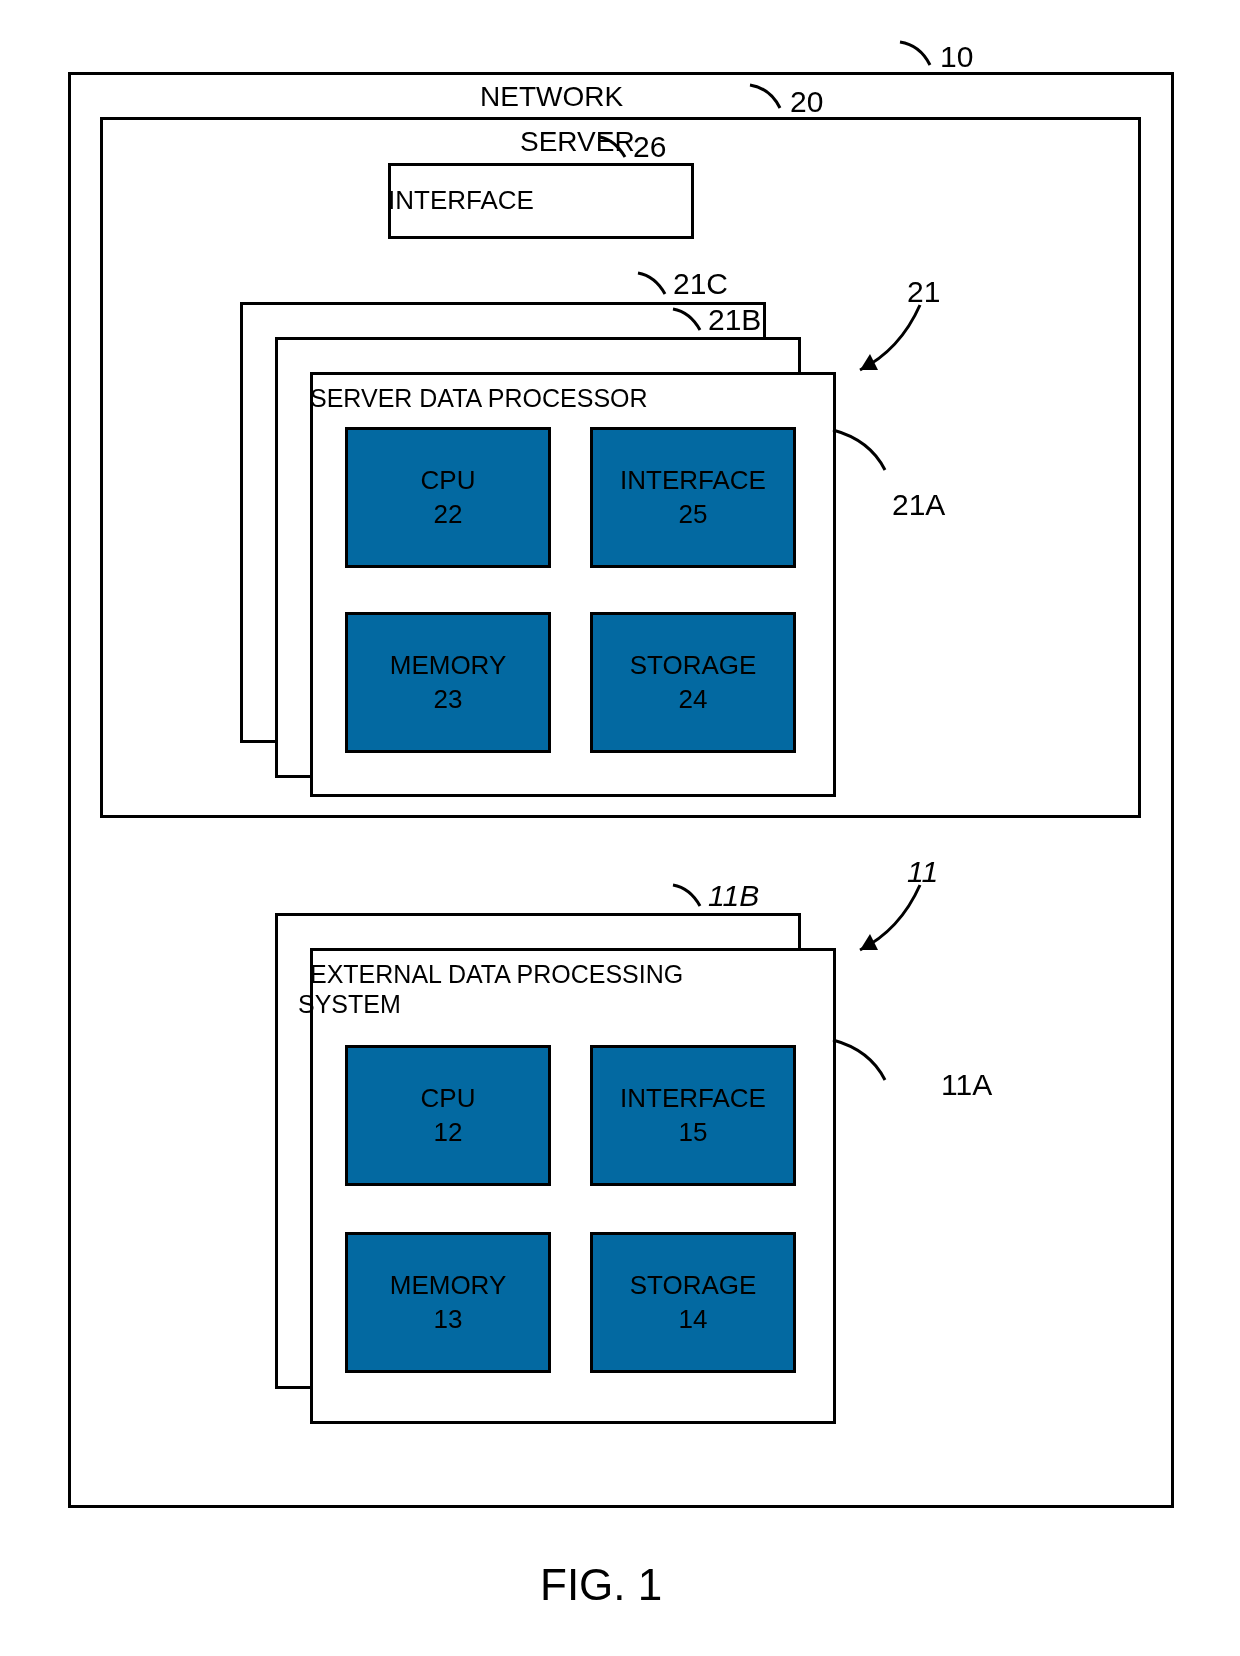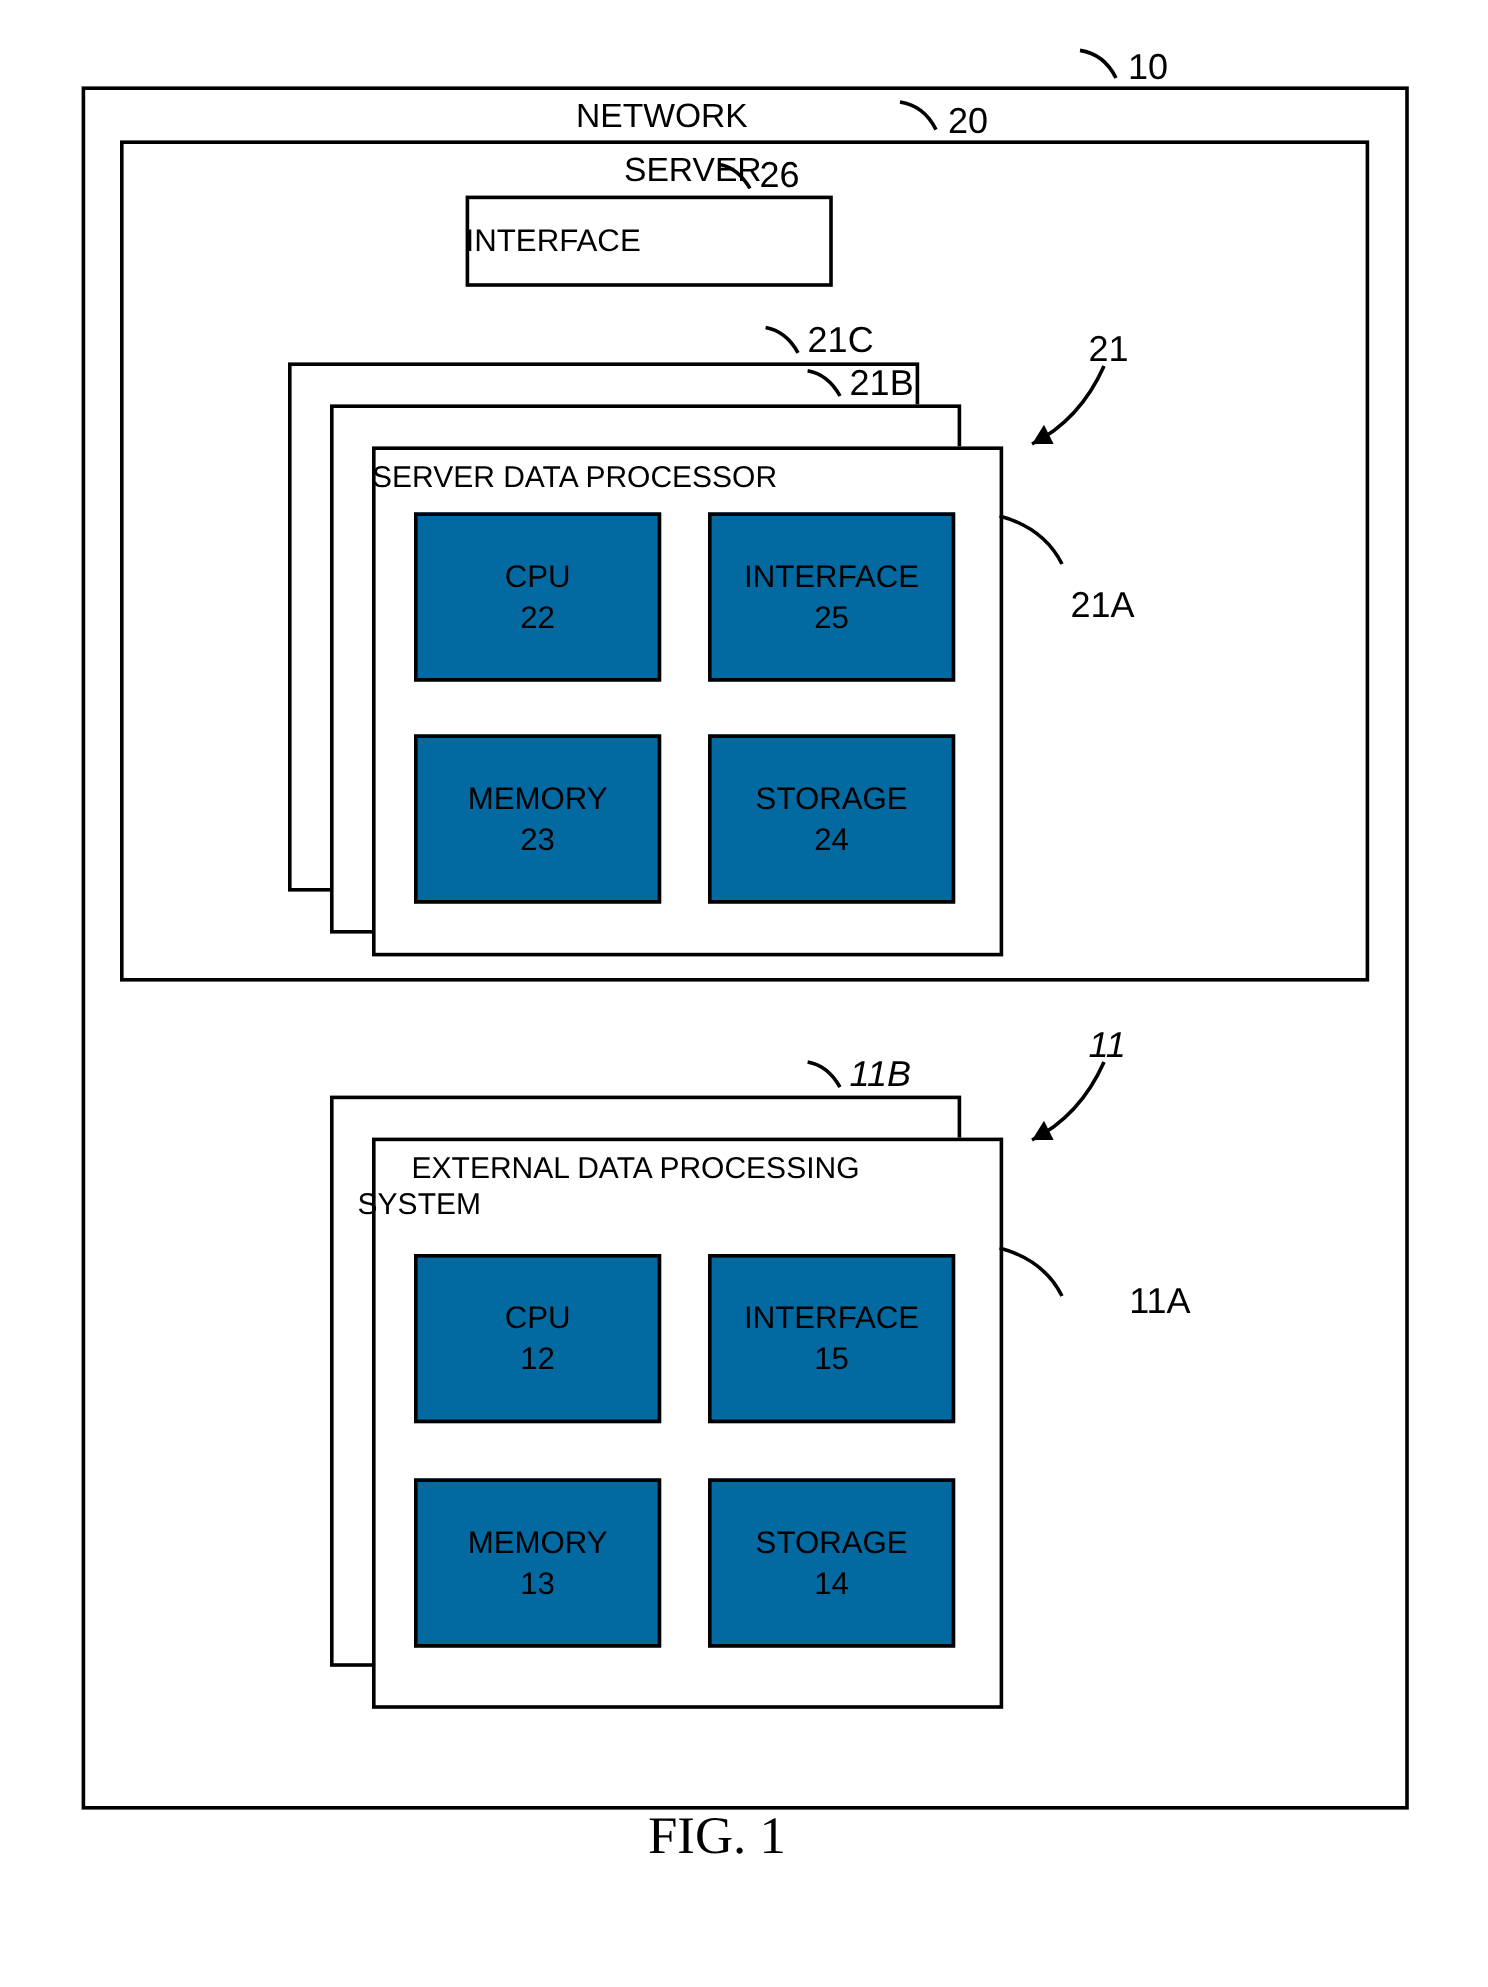--- a/index.html
+++ b/index.html
@@ -128,33 +128,33 @@
   <path d="M 920 885 Q 900 930 860 950" stroke="black" stroke-width="3" fill="none"></path>
   <path d="M 860 950 L 878 950 L 870 934 Z" fill="black"></path>
 </svg>
 <div class="reflabel" style="left:907px; top:855px;font-style:italic;">11</div>
 
 <svg style="left:0;top:0;">
   <path d="M 833 1040 Q 870 1050 885 1080" stroke="black" stroke-width="3" fill="none"></path>
 </svg>
 <div class="reflabel" style="left:929px; top:1068px;margin-left:12px;">11A</div>
 
-<div class="label" style="left:310px; top:960px; width:520px; font-size:25px;padding-left:33px;">EXTERNAL DATA PROCESSING</div>
+<div class="label" style="left:310px; top:960px; width:520px; font-size:25px;">EXTERNAL DATA PROCESSING</div>
 <div class="label" style="left:298px; top:990px; width:520px; font-size:25px;">SYSTEM</div>
 
 <div class="inner-box" style="position:absolute; left:345px; top:1045px; width:200px; height:135px;">
   <span>CPU</span>
   <span>12</span>
 </div>
 <div class="inner-box" style="position:absolute; left:590px; top:1045px; width:200px; height:135px;">
   <span>INTERFACE</span>
   <span>15</span>
 </div>
 <div class="inner-box" style="position:absolute; left:345px; top:1232px; width:200px; height:135px;">
   <span>MEMORY</span>
   <span>13</span>
 </div>
 <div class="inner-box" style="position:absolute; left:590px; top:1232px; width:200px; height:135px;">
   <span>STORAGE</span>
   <span>14</span>
 </div>
 
-<div class="figlabel" style="left:540px; top:1504px;font-family:Liberation Serif, serif;">FIG. 1</div>
+<div class="figlabel" style="left:540px; top:1560px;">FIG. 1</div>
 
 </body></html>

